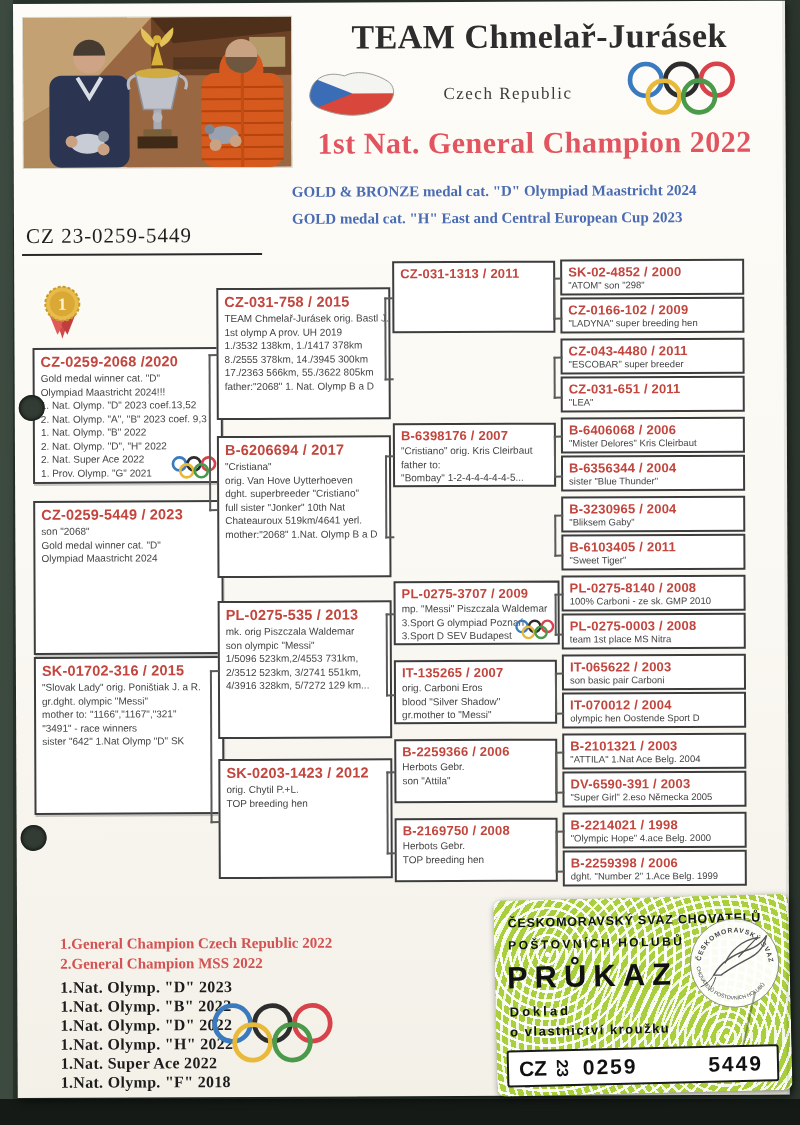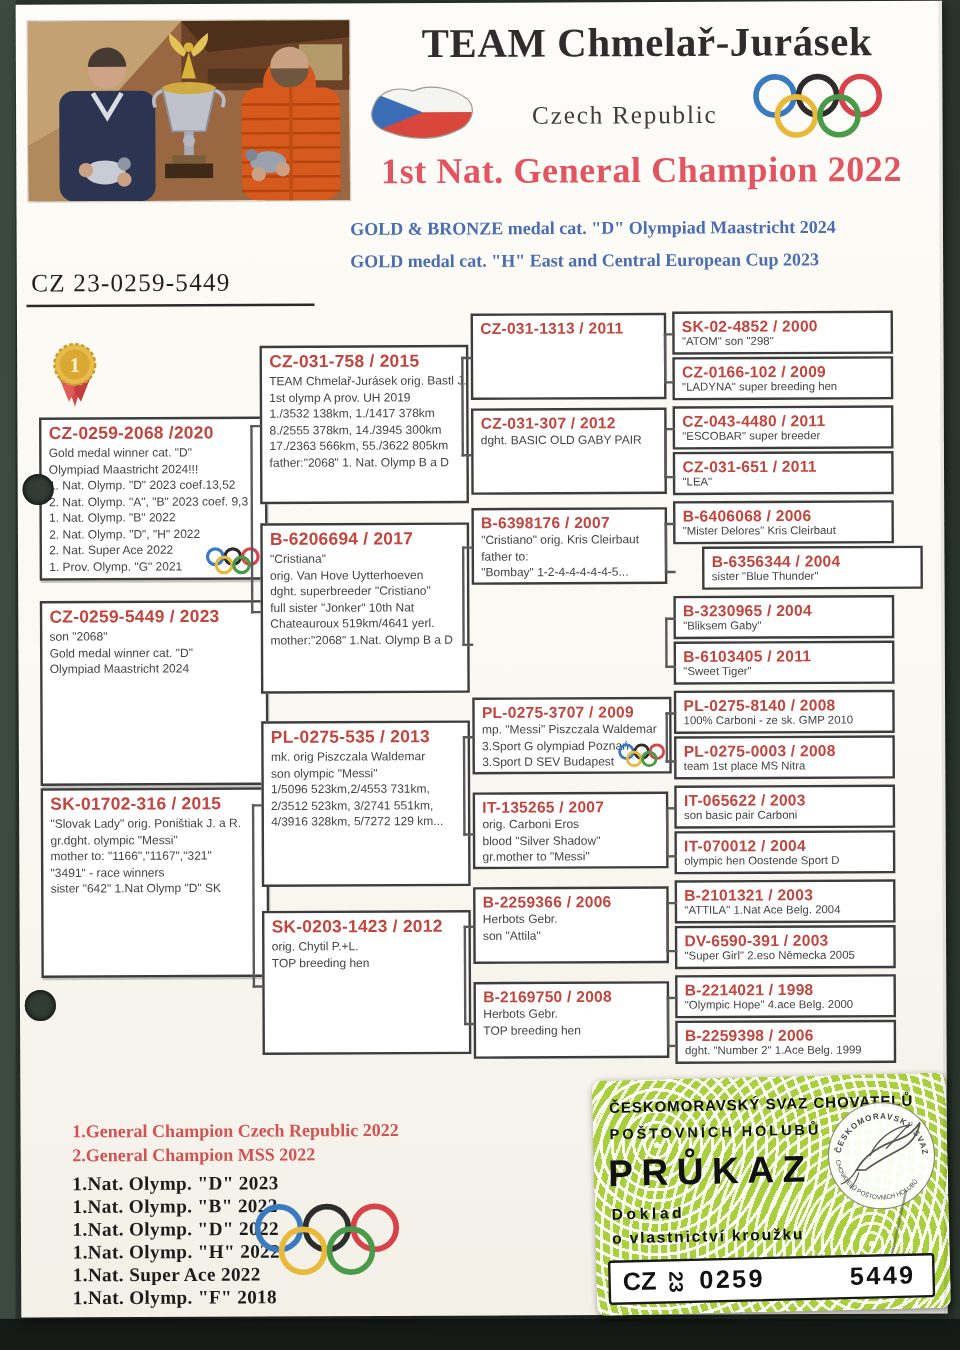--- a/index.html
+++ b/index.html
@@ -16,21 +16,21 @@
     transform:rotate(-0.25deg);transform-origin:top left;
     box-shadow:2px 3px 9px rgba(0,0,0,.55);
   }
   .page::after{content:"";position:absolute;right:0;top:0;bottom:0;width:3px;background:rgba(0,0,0,.08)}
   .abs{position:absolute}
   
   .photo{left:10px;top:14px;width:268px;height:150px;box-shadow:0 0 0 1px #d8d4c8}
   .title{left:282px;top:16px;width:488px;text-align:center;
     font-family:"Liberation Serif",serif;font-weight:bold;font-size:34px;color:#2d2d2d;letter-spacing:.5px}
   .flag{left:288px;top:64px;width:98px;height:54px}
-  .country{left:430px;top:82px;font-family:"Liberation Serif",serif;font-size:21px;color:#3c3c3c;letter-spacing:1.5px}
+  .country{left:430px;top:82px;font-family:"Liberation Serif",serif;font-size:17px;color:#3c3c3c;letter-spacing:1.5px}
   .rings-top{left:612px;top:58px;width:112px;height:60px}
   .champ{left:270px;top:124px;width:502px;text-align:center;
     font-family:"Liberation Serif",serif;font-weight:bold;font-size:30px;color:#e2545f;letter-spacing:.5px}
   .blue-lines{left:278px;top:176px;font-family:"Liberation Serif",serif;font-weight:bold;font-size:15px;color:#4a6cb3;line-height:27px}
   .ringid{left:12px;top:220px;font-family:"Liberation Serif",serif;font-size:21px;color:#1f1f1f;letter-spacing:1px}
   .idline{left:8px;top:250px;width:240px;height:0;border-top:2px solid #2a2a2a}
   
   .box{position:absolute;background:#fff;border:2px solid #3d3d3d;padding:3px 6px;box-sizing:border-box;overflow:hidden}
   .g1{border-width:2.5px;box-shadow:1px 2px 0 rgba(80,80,80,.3)}
   .bid{font-weight:bold;color:#c2463e;font-size:13px;line-height:16px;letter-spacing:.2px;white-space:nowrap}
@@ -237,24 +237,20 @@
   </div>
   <div class="box g2" style="left:202px;top:756px;width:174px;height:120px">
     <div class="bid">SK-0203-1423 / 2012</div>
     <div class="bl">orig. Chytil P.+L.</div>
     <div class="bl">TOP breeding hen</div>
   </div>
 
   <div class="box g3" style="left:378px;top:259px;width:163px;height:72px">
     <div class="bid">CZ-031-1313 / 2011</div>
   </div>
-  <div class="box g3" style="left:378px;top:338px;width:163px;height:72px">
-    <div class="bid">CZ-031-307 / 2012</div>
-    <div class="bl">dght. BASIC OLD GABY PAIR</div>
-  </div>
   <div class="box g3" style="left:378px;top:421px;width:163px;height:64px">
     <div class="bid">B-6398176 / 2007</div>
     <div class="bl">"Cristiano"  orig. Kris Cleirbaut</div>
     <div class="bl">father to:</div>
     <div class="bl">"Bombay" 1-2-4-4-4-4-4-5...</div>
   </div>
   <div class="box g3" style="left:378px;top:579px;width:166px;height:64px">
     <div class="bid">PL-0275-3707 / 2009</div>
     <div class="bl">mp.  "Messi" Piszczala Waldemar</div>
     <div class="bl">3.Sport G olympiad Poznań</div>
@@ -301,21 +297,21 @@
     <div class="bl">"ESCOBAR" super breeder</div>
   </div>
   <div class="box g4" style="left:546px;top:375px;width:184px;height:36px">
     <div class="bid">CZ-031-651 / 2011</div>
     <div class="bl">"LEA"</div>
   </div>
   <div class="box g4" style="left:546px;top:416px;width:184px;height:36px">
     <div class="bid">B-6406068 / 2006</div>
     <div class="bl">"Mister Delores" Kris Cleirbaut</div>
   </div>
-  <div class="box g4" style="left:570px;top:454px;width:184px;height:36px">
+  <div class="box g4" style="left:546px;top:454px;width:184px;height:36px">
     <div class="bid">B-6356344 / 2004</div>
     <div class="bl">sister "Blue Thunder"</div>
   </div>
   <div class="box g4" style="left:546px;top:495px;width:184px;height:36px">
     <div class="bid">B-3230965 / 2004</div>
     <div class="bl">"Bliksem Gaby"</div>
   </div>
   <div class="box g4" style="left:546px;top:533px;width:184px;height:36px">
     <div class="bid">B-6103405 / 2011</div>
     <div class="bl">"Sweet Tiger"</div>

